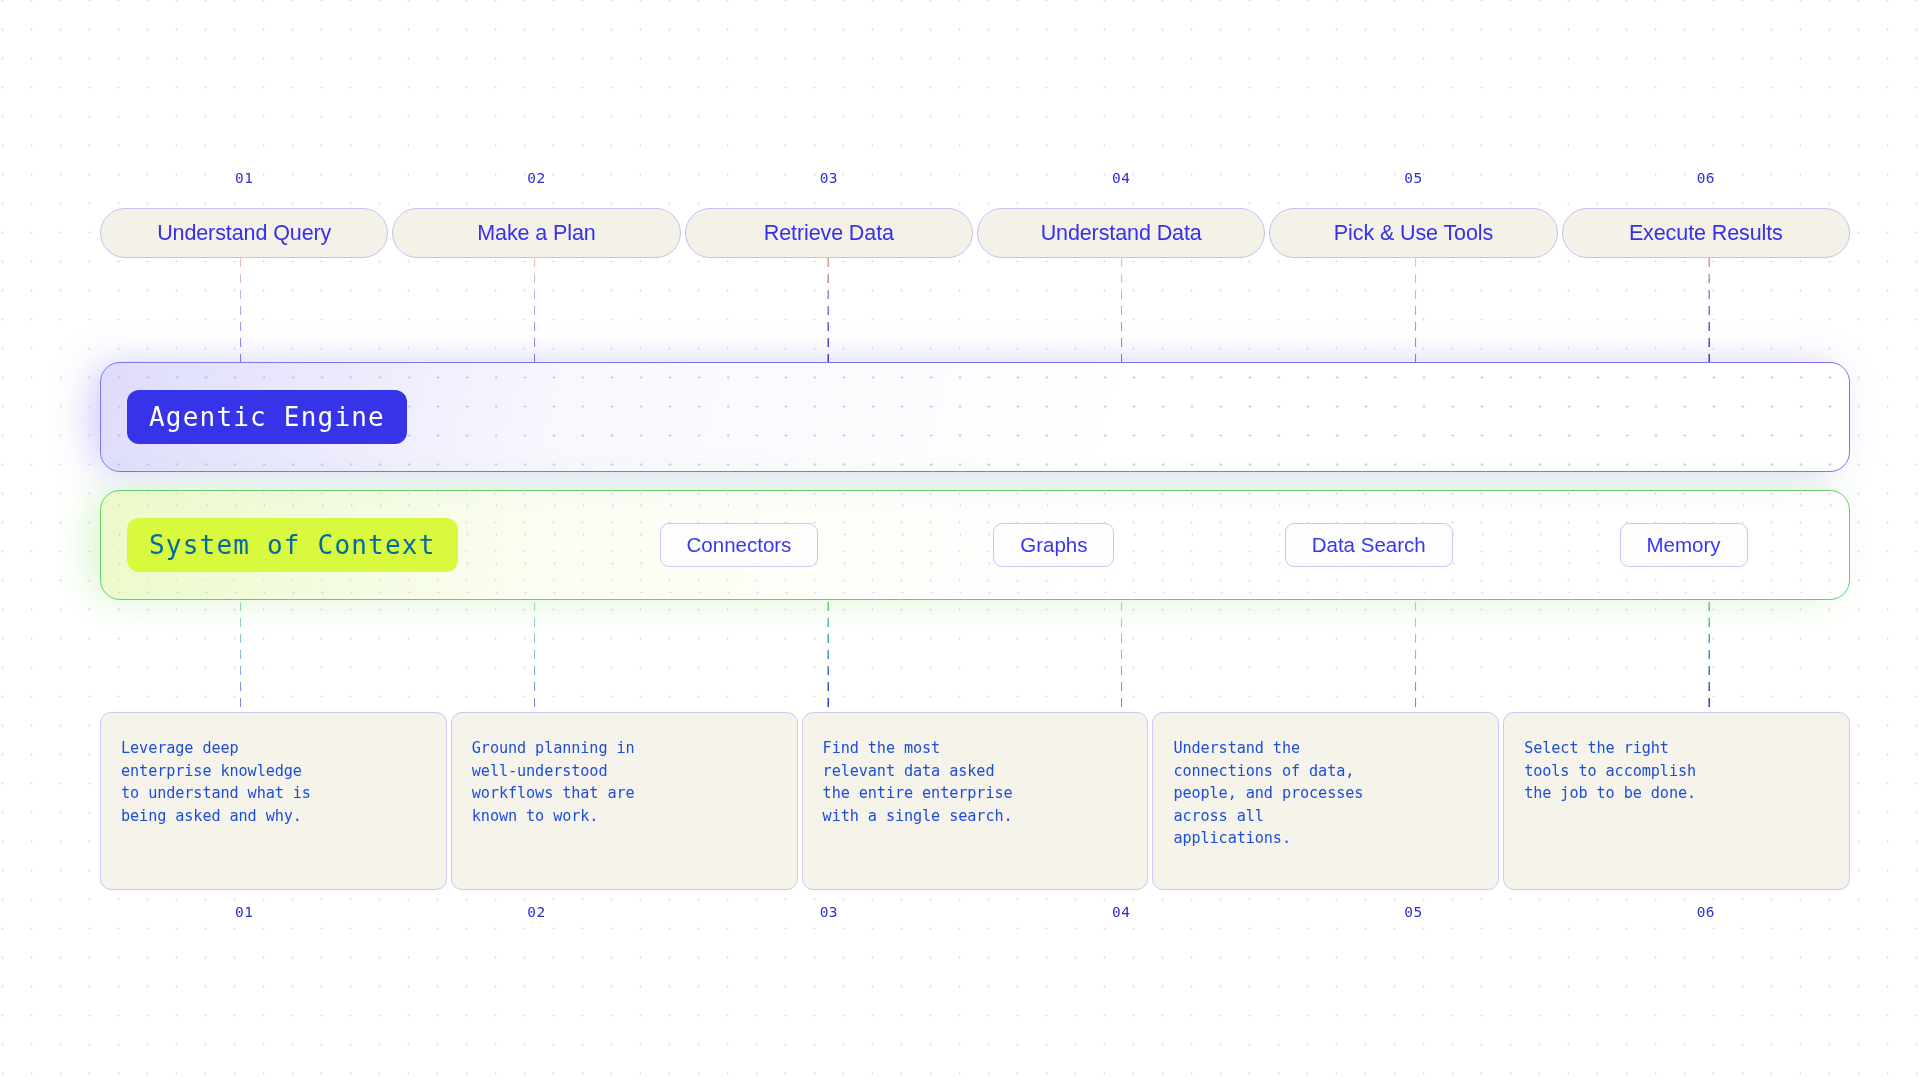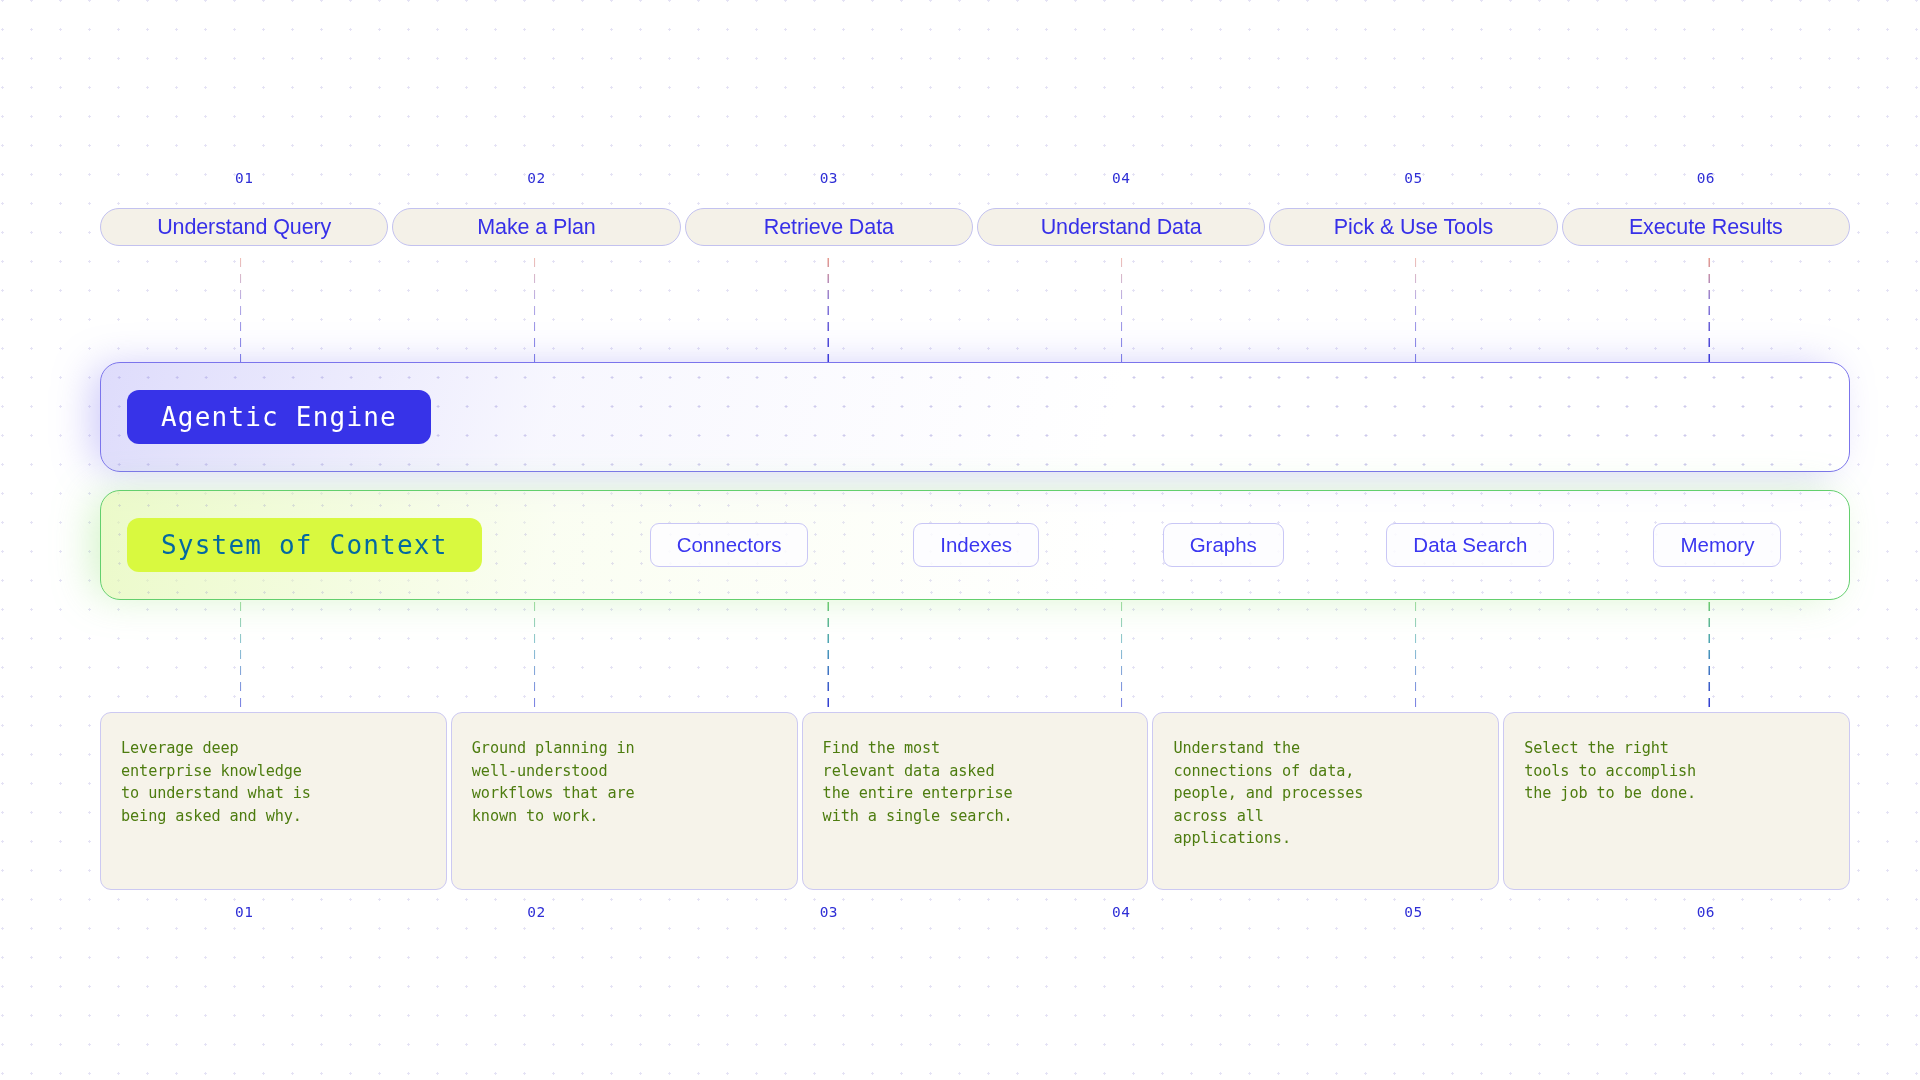--- a/index.html
+++ b/index.html
@@ -39,21 +39,21 @@
     text-align: center;
     font-family: "DejaVu Sans Mono", "Liberation Mono", monospace;
     font-size: 14.5px;
     letter-spacing: 0.4px;
     color: #2f2fd6;
   }
 
   
   #stage-pills { top: 208px; }
   .stage-pill {
-    height: 38px;
+    height: 50px;
     border-radius: 26px;
     background: #f4f1e8;
     border: 1.3px solid #c3c2ef;
     display: flex;
     align-items: center;
     justify-content: center;
     color: #3730e8;
     font-size: 21.5px;
     font-family: "Liberation Sans", sans-serif;
     white-space: nowrap;
@@ -122,21 +122,21 @@
     background:
       radial-gradient(circle, rgba(90,80,190,0.16) 1.3px, transparent 1.4px) 4px 0/29px 29px,
       linear-gradient(105deg, rgba(223,247,168,0.62) 0%, rgba(240,251,212,0.30) 26%, rgba(255,255,255,0) 58%);
     box-shadow: -12px 0 42px -6px rgba(140,225,110,0.40);
   }
 
   
   .badge {
     margin-left: 26px;
     height: 54px;
-    padding: 0 34px;
+    padding: 0 22px;
     border-radius: 12px;
     display: flex;
     align-items: center;
     justify-content: center;
     font-family: "DejaVu Sans Mono", "Liberation Mono", monospace;
     font-size: 26px;
     letter-spacing: 1.2px;
     white-space: nowrap;
     flex: 0 0 auto;
   }
@@ -184,21 +184,21 @@
     height: 178px;
     background: #f6f3ea;
     border: 1.3px solid #ccc9f2;
     border-radius: 11px;
     padding: 24px 20px 18px 20px;
   }
   .desc-text {
     font-family: "DejaVu Sans Mono", "Liberation Mono", monospace;
     font-size: 15.2px;
     line-height: 22.6px;
-    color: #4d7c0f;
+    color: #1d4ed8;
     letter-spacing: -0.1px;
     white-space: pre-line;
   }
 </style>
 </head>
 <body>
 
 <div id="stage">
 
   <div class="row" id="numbers-top">
@@ -256,23 +256,20 @@
     <div class="badge" id="badge-engine">Agentic Engine</div>
   </div>
 
   <div class="band" id="band-context">
     <div class="badge" id="badge-context">System of Context</div>
     <div id="context-chips">
       <div class="chip-slot">
         <div class="chip">Connectors</div>
       </div>
       <div class="chip-slot">
-        <div class="chip">Indexes</div>
-      </div>
-      <div class="chip-slot">
         <div class="chip">Graphs</div>
       </div>
       <div class="chip-slot">
         <div class="chip">Data Search</div>
       </div>
       <div class="chip-slot">
         <div class="chip">Memory</div>
       </div>
     </div>
   </div>

